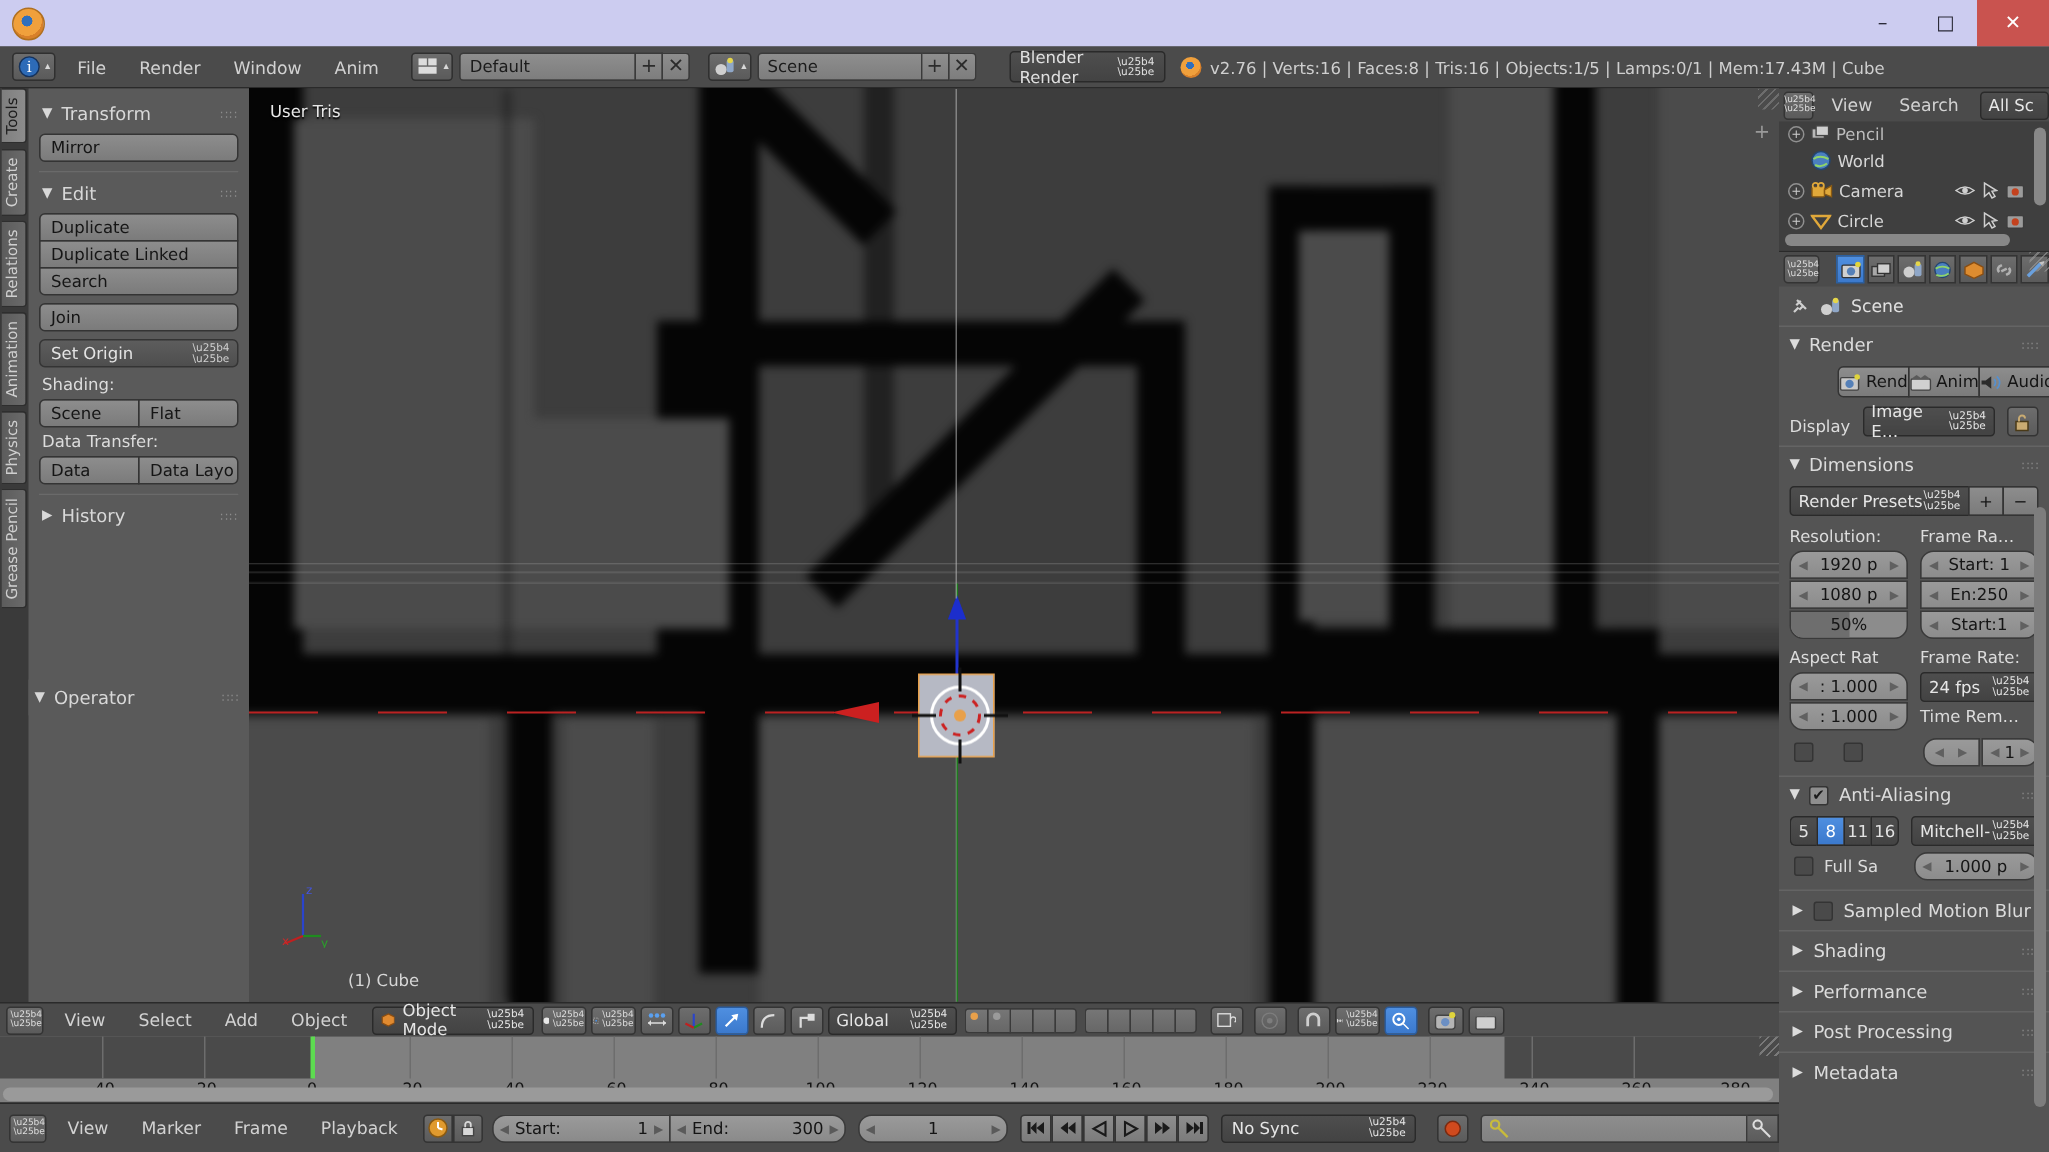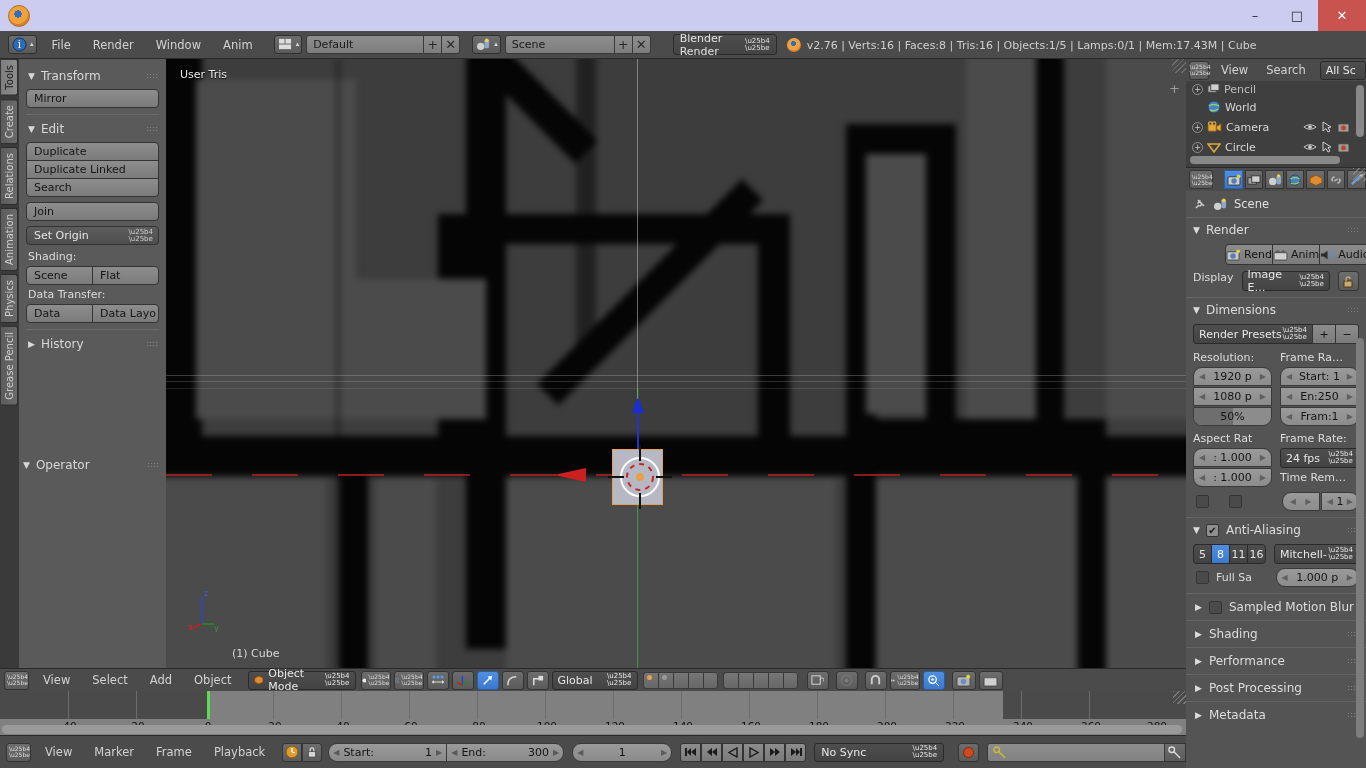--- a/index.html
+++ b/index.html
@@ -963,21 +963,21 @@
           <span>Anim</span>
         </div>
         <div class="pbtn">
           <svg width="15" height="12" viewBox="0 0 16 13">
             <polygon points="1,5 4,5 8,2 8,11 4,8 1,8" fill="#2b2b2b"></polygon>
             <path d="M10,4 a3.5,3.5 0 0,1 0,5 M12,2 a6,6 0 0,1 0,9" stroke="#5590d0" fill="none" stroke-width="1.2"></path>
           </svg>
           <span>Audio</span>
         </div>
       </div>
-      <div style="display:flex;align-items:flex-start;gap:8px;margin-top:6px">
+      <div style="display:flex;align-items:flex-end;gap:8px;margin-top:6px">
         <span class="lbl">Display</span>
         <div class="dsel" style="flex:1">
           <span>Image E…</span>
           <span style="font-size:7px;line-height:7px">\u25b4<br>\u25be</span>
         </div>
         <div class="sqbtn" style="margin-right:0;width:21px;height:20px">
           <svg width="13" height="13" viewBox="0 0 13 13">
             <rect x="2" y="6" width="8" height="6" fill="#c9ab72" stroke="#4a3a18"></rect>
             <path d="M4,6 L4,4 a2,2 0 0,1 4,0" stroke="#c9ab72" fill="none" stroke-width="1.3"></path>
           </svg>
@@ -1028,21 +1028,21 @@
             <span>Start: 1</span>
             <span class="ar">▶</span>
           </div>
           <div class="nfield" style="border-radius:0">
             <span class="ar">◀</span>
             <span>En:250</span>
             <span class="ar">▶</span>
           </div>
           <div class="nfield" style="border-radius:0 0 9px 9px">
             <span class="ar">◀</span>
-            <span>Fram:1</span>
+            <span>Start:1</span>
             <span class="ar">▶</span>
           </div>
         </div>
       </div>
 
       <div style="display:flex;gap:8px;margin-top:6px">
         <span class="lbl" style="flex:1">Aspect Rat</span>
         <span class="lbl" style="flex:1">Frame Rate:</span>
       </div>
 

